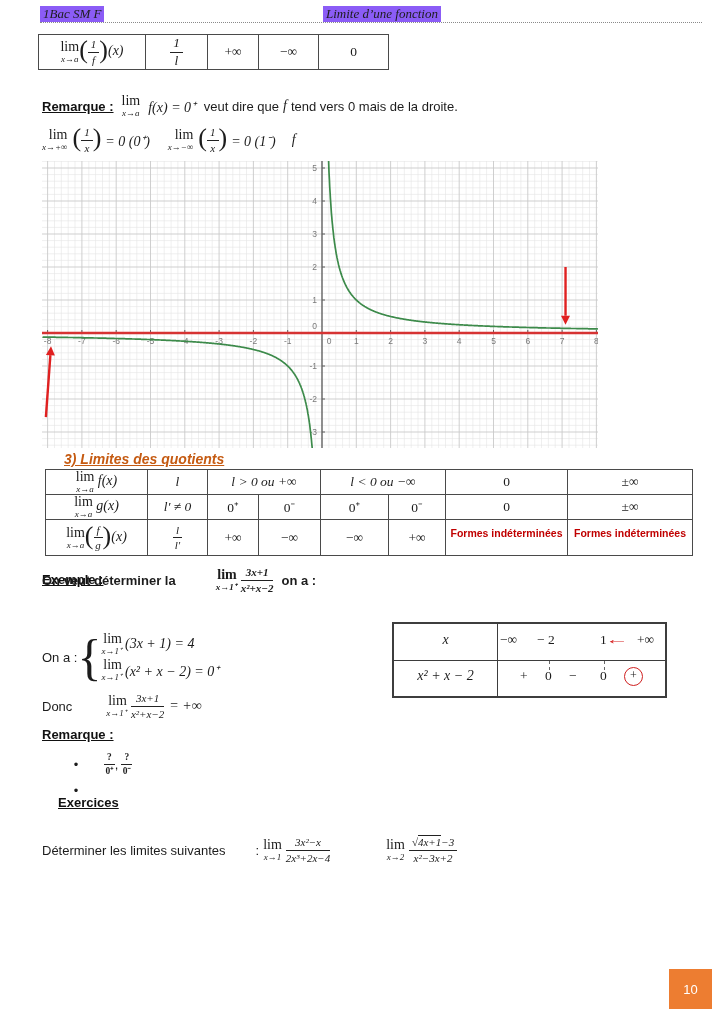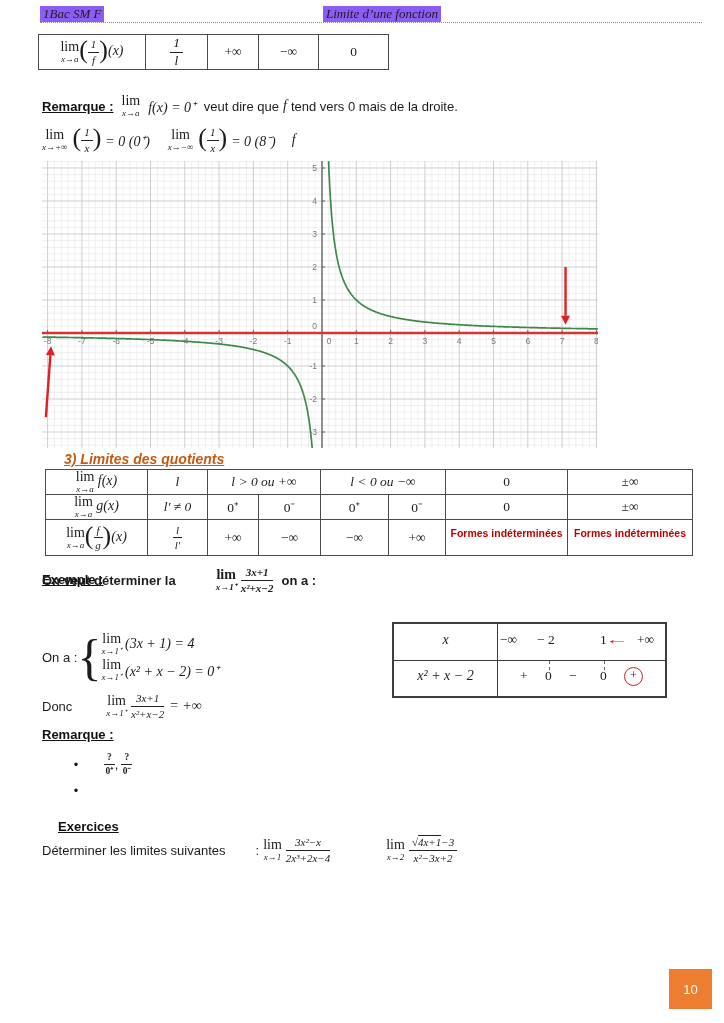--- a/index.html
+++ b/index.html
@@ -3,21 +3,21 @@
 <meta charset="utf-8">
 <style>
   html,body{margin:0;padding:0;}
   body{width:724px;height:1023px;background:#ffffff;position:relative;
        font-family:"Liberation Sans",sans-serif;color:#1c1c1c;font-size:13px;}
   .abs{position:absolute;}
   .math{font-family:"Liberation Serif",serif;font-style:italic;font-size:14px;}
   .rm{font-style:normal;}
   .hlabel{font-weight:bold;text-decoration:underline;font-size:13px;color:#111;}
   .lim{display:inline-block;text-align:center;vertical-align:middle;line-height:1;}
-  .lim .lw{display:block;font-family:"Liberation Serif",serif;font-style:normal;font-size:14px;}
+  .lim .lw{display:block;font-family:"Liberation Serif",serif;font-style:normal;font-size:14px;text-align:right;}
   .lim .ls{display:block;font-family:"Liberation Serif",serif;font-style:italic;font-size:9px;margin-top:1px;white-space:nowrap;}
   .frac{display:inline-block;text-align:center;vertical-align:middle;line-height:1.1;font-family:"Liberation Serif",serif;font-style:italic;}
   .frac .fn{display:block;border-bottom:1px solid #222;padding:0 3px 1px 3px;white-space:nowrap;}
   .frac .fd{display:block;padding-top:1px;white-space:nowrap;}
   .frac.sm{font-size:11px;}
   .frac.tiny{font-size:9.5px;font-weight:bold;font-style:normal;}
   .bigp{font-family:"Liberation Serif",serif;font-style:normal;font-size:26px;font-weight:300;vertical-align:middle;line-height:1;position:relative;top:-2px;}
   .brace{font-family:"Liberation Serif",serif;font-weight:200;font-size:50px;line-height:0.9;vertical-align:middle;}
   .row{display:flex;align-items:center;white-space:nowrap;}
   .hdr{font-family:"Liberation Serif",serif;font-style:italic;font-size:13px;background:#8b5cf6;padding:0 3px;z-index:2;}
@@ -106,21 +106,21 @@
       <span class="ls">x→−∞</span>
     </span>
   <span class="gap8" style="width:5px;"></span>
   <span class="bigp">(</span>
     <span class="frac sm">
       <span class="fn">1</span>
       <span class="fd">x</span>
     </span>
     <span class="bigp">)</span>
   <span class="gap8" style="width:4px;"></span>
-  <span class="math">= 0 (8⁻)</span>
+  <span class="math">= 0 (1⁻)</span>
   <span class="gap18" style="width:12px;"></span>
   <span class="gap8" style="width:4px;"></span>
   <span class="math">f</span>
 </div>
 
 <svg id="graph-svg" class="abs" style="left:42px;top:161px;" width="556" height="287" viewBox="0 0 556 287">
     <path d="M12.5 0V287M19.3 0V287M26.2 0V287M33.0 0V287M46.8 0V287M53.6 0V287M60.5 0V287M67.3 0V287M81.1 0V287M87.9 0V287M94.8 0V287M101.6 0V287M115.4 0V287M122.2 0V287M129.1 0V287M135.9 0V287M149.7 0V287M156.5 0V287M163.4 0V287M170.2 0V287M184.0 0V287M190.8 0V287M197.7 0V287M204.5 0V287M218.3 0V287M225.1 0V287M232.0 0V287M238.8 0V287M252.6 0V287M259.4 0V287M266.3 0V287M273.1 0V287M286.9 0V287M293.7 0V287M300.6 0V287M307.4 0V287M321.2 0V287M328.0 0V287M334.9 0V287M341.7 0V287M355.5 0V287M362.3 0V287M369.2 0V287M376.0 0V287M389.8 0V287M396.6 0V287M403.5 0V287M410.3 0V287M424.1 0V287M430.9 0V287M437.8 0V287M444.6 0V287M458.4 0V287M465.2 0V287M472.1 0V287M478.9 0V287M492.7 0V287M499.5 0V287M506.4 0V287M513.2 0V287M527.0 0V287M533.8 0V287M540.7 0V287M547.5 0V287M0 284.2H556M0 277.6H556M0 264.4H556M0 257.8H556M0 251.2H556M0 244.6H556M0 231.4H556M0 224.8H556M0 218.2H556M0 211.6H556M0 198.4H556M0 191.8H556M0 185.2H556M0 178.6H556M0 165.4H556M0 158.8H556M0 152.2H556M0 145.6H556M0 132.4H556M0 125.8H556M0 119.2H556M0 112.6H556M0 99.4H556M0 92.8H556M0 86.2H556M0 79.6H556M0 66.4H556M0 59.8H556M0 53.2H556M0 46.6H556M0 33.4H556M0 26.8H556M0 20.2H556M0 13.6H556M0 0.4H556" stroke="#e4e4e4" stroke-width="0.6" fill="none"></path>
     <path d="M5.6 0V287M39.9 0V287M74.2 0V287M108.5 0V287M142.8 0V287M177.1 0V287M211.4 0V287M245.7 0V287M280.0 0V287M314.3 0V287M348.6 0V287M382.9 0V287M417.2 0V287M451.5 0V287M485.8 0V287M520.1 0V287M554.4 0V287M0 271.0H556M0 238.0H556M0 205.0H556M0 172.0H556M0 139.0H556M0 106.0H556M0 73.0H556M0 40.0H556M0 7.0H556" stroke="#c9c9c9" stroke-width="0.9" fill="none"></path>
     <line x1="0" x2="556" y1="172" y2="172" stroke="#606060" stroke-width="1.3"></line>
     <line x1="280" x2="280" y1="0" y2="287" stroke="#606060" stroke-width="1.3"></line>
@@ -318,21 +318,21 @@
   <span class="frac tiny">
       <span class="fn">?</span>
       <span class="fd">0⁻</span>
     </span>
 </div>
 <div class="abs row" style="left:66px;top:780px;height:20px;">
   <span class="bull">•</span>
   <span class="gap18" style="width:14px;"></span>
 </div>
 
-<div class="abs hlabel" style="left:42px;top:819px;padding-left:16px;">Exercices</div>
+<div class="abs hlabel" style="left:42px;top:795px;padding-left:16px;">Exercices</div>
 <div class="abs row" style="left:42px;top:832px;height:36px;">
   <span>Déterminer les limites suivantes</span>
   <span class="gap40" style="width:30px;"></span>
   <span>:</span>
   <span class="gap8" style="width:4px;"></span>
   <span class="lim">
       <span class="lw">lim</span>
       <span class="ls">x→1</span>
     </span>
   <span class="gap8" style="width:4px;"></span>

